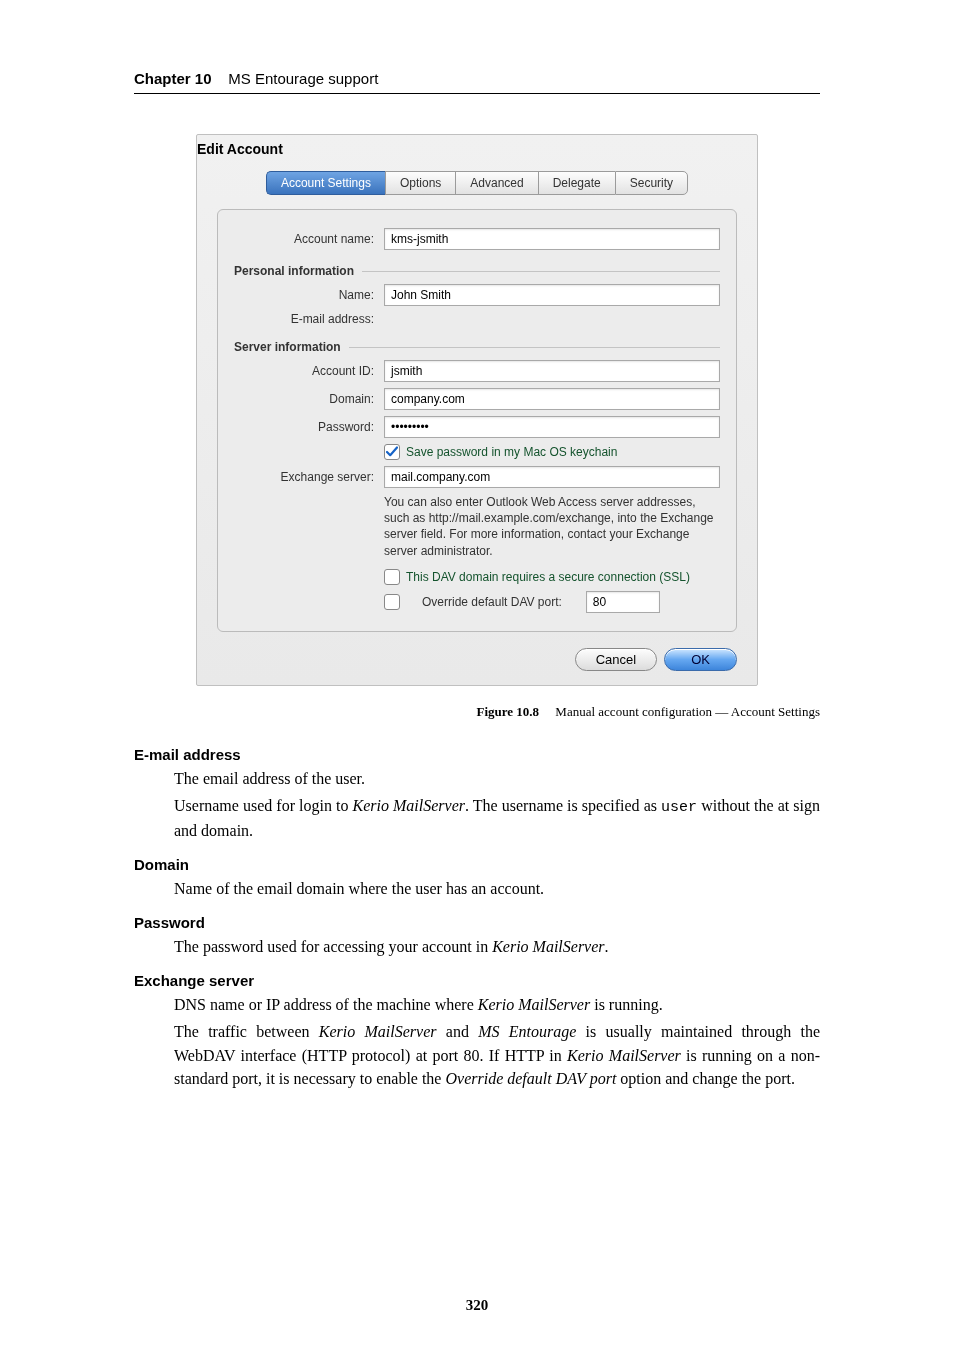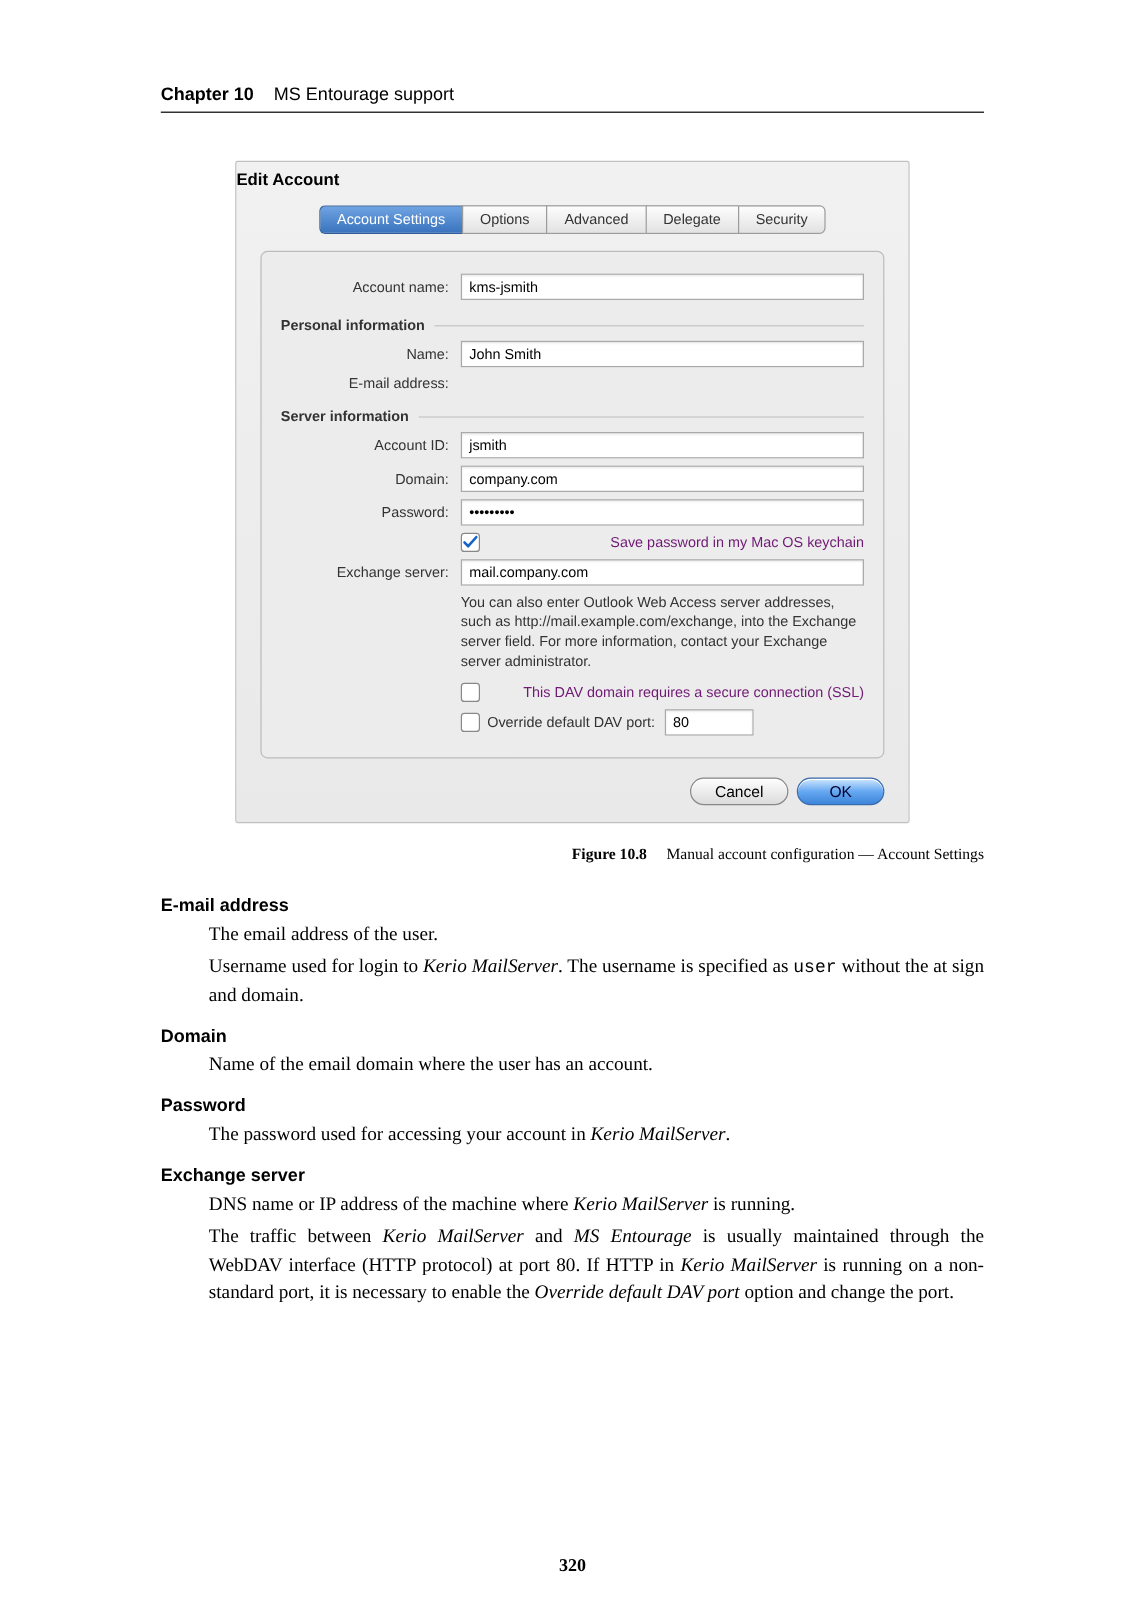--- a/index.html
+++ b/index.html
@@ -113,40 +113,40 @@
   .section-hdr .rule {
     flex: 1;
     border-top: 1px solid #c4c4c4;
     height: 0;
   }
   .checkrow {
     display: flex;
     align-items: center;
     margin: 6px 0 6px 150px;
     font-size: 12px;
-    color: #701a75;
-    justify-content: space-between;
+    color: #14532d;
   }
   .checkbox {
     width: 14px;
     height: 14px;
     border: 1px solid #888;
     border-radius: 3px;
     background: #fff;
     margin-right: 6px;
     display: inline-flex;
     align-items: center;
     justify-content: center;
   }
   .portrow {
     display: flex;
     align-items: center;
     margin: 6px 0 0 150px;
     font-size: 12px;
     color: #333;
+    gap: 16px;
   }
   .note {
     margin: 6px 0 10px 150px;
     font-size: 12px;
     color: #333;
     line-height: 1.35;
   }
   .btn-row {
     display: flex;
     justify-content: flex-end;

